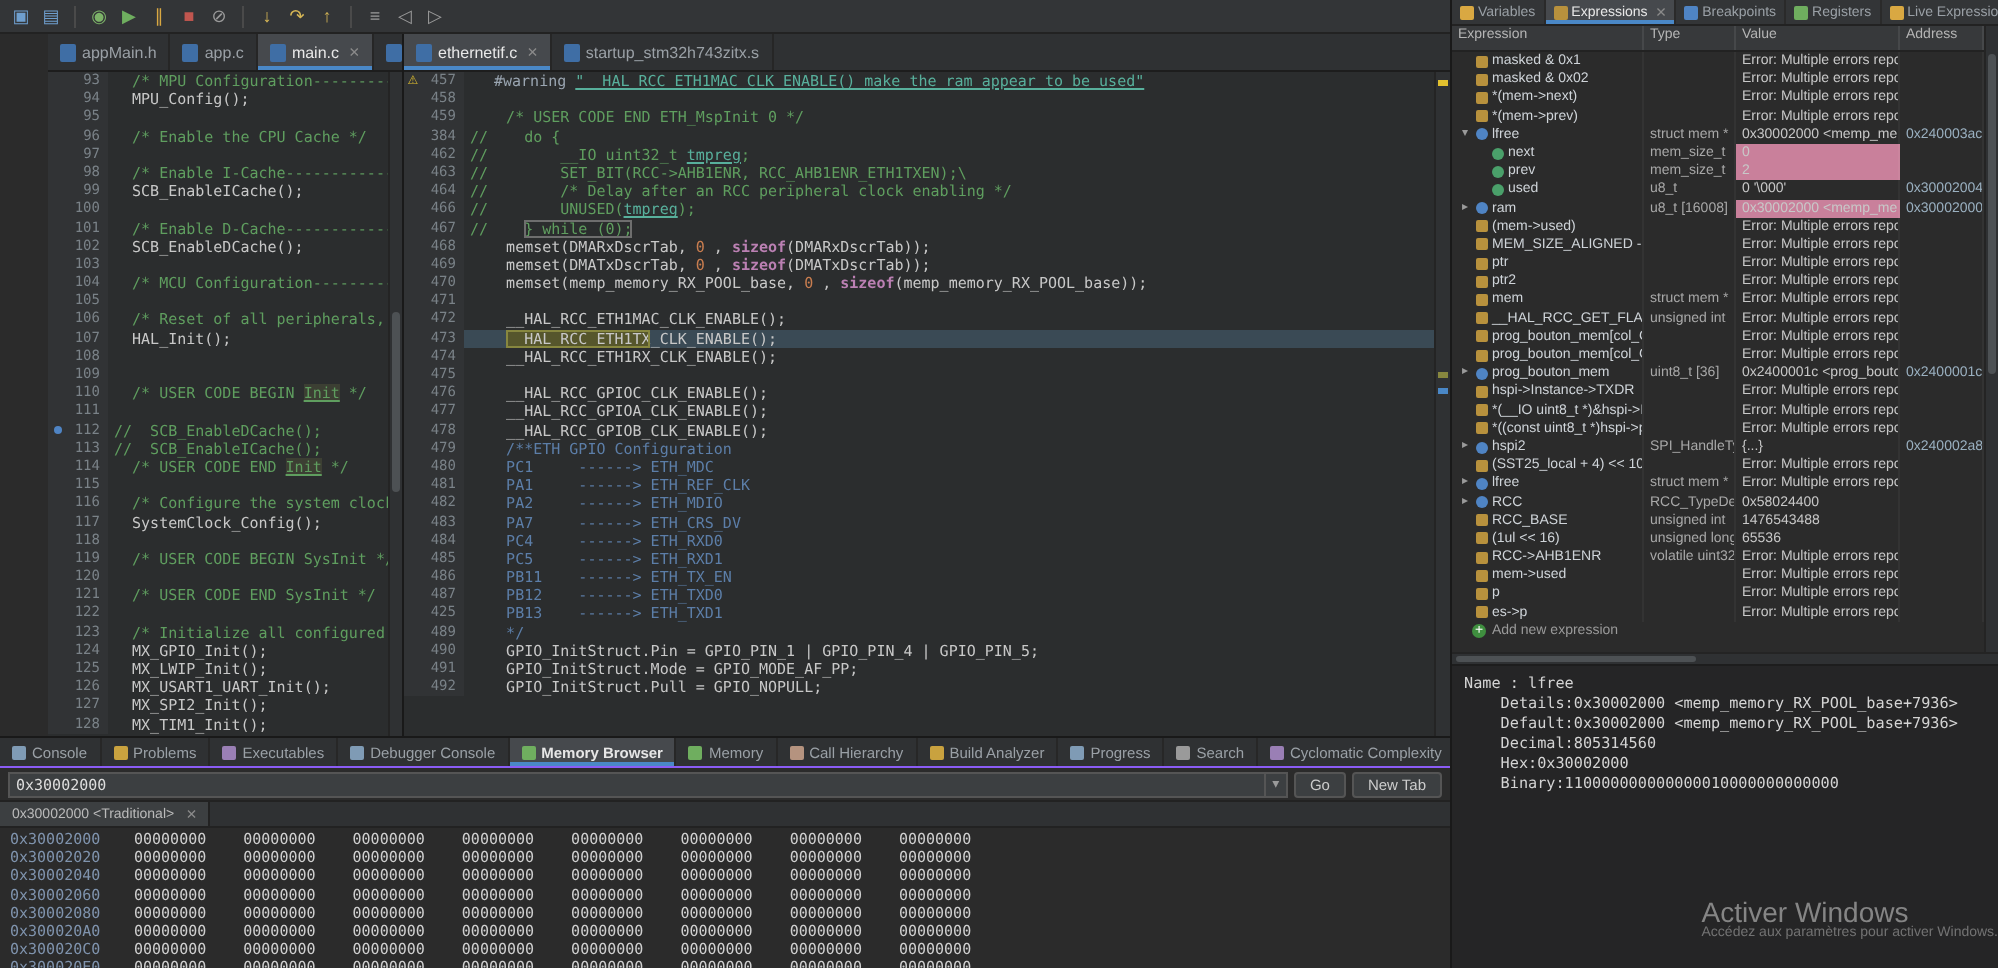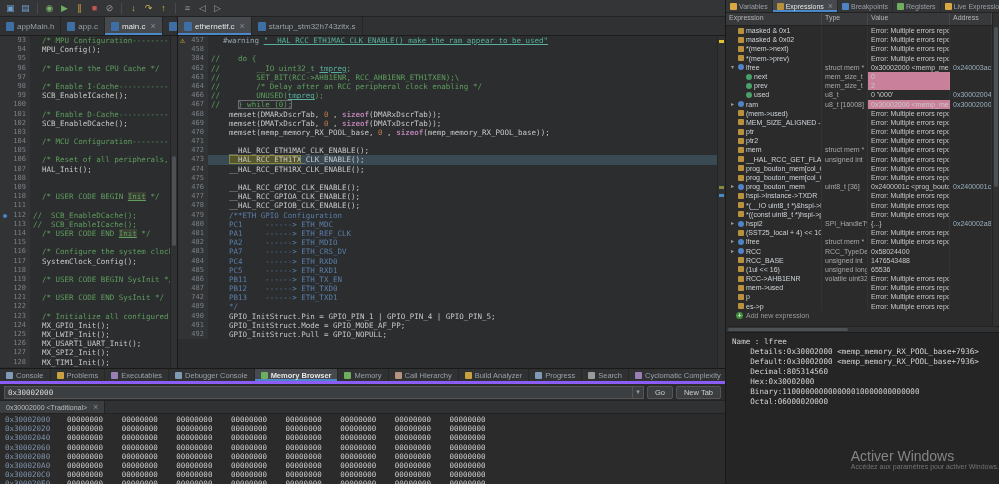--- a/index.html
+++ b/index.html
@@ -5,21 +5,21 @@
   *{margin:0;padding:0;box-sizing:border-box;}
   html,body{background:#161616;}
   .window{width:999px;height:484px;background:#2b2b2b;font-family:"Liberation Sans",sans-serif;color:#c8c8c8;display:flex;overflow:hidden;position:relative;}
   
   .left-col{width:726px;display:flex;flex-direction:column;border-right:1px solid #191919;min-width:0;}
   .toolbar{height:17px;background:#333537;border-bottom:1px solid #222;display:flex;align-items:center;padding:0 4px;gap:2px;flex:none;}
   .tbicon{width:13px;height:13px;display:flex;align-items:center;justify-content:center;font-size:9px;line-height:13px;cursor:default;}
   .tbsep{width:1px;height:11px;background:#4a4a4a;margin:0 3px;}
   .editors{flex:1;display:flex;min-height:0;}
   .editor{display:flex;flex-direction:column;min-width:0;}
-  .editor.left{width:178px;border-right:1px solid #191919;flex:none;}
+  .editor.left{width:178px;border-right:1px solid #191919;flex:none;margin-left:24px;}
   .editor.center{flex:1;}
   .tabbar{height:19px;background:#2f3133;display:flex;align-items:stretch;border-bottom:1px solid #1d1d1d;flex:none;overflow:hidden;}
   .tab{display:flex;align-items:center;padding:0 6px;font-size:8px;color:#9aa0a6;border-right:1px solid #262626;gap:3px;white-space:nowrap;}
   .tab.active{background:#46494d;color:#e8e8e8;box-shadow:inset 0 -2px 0 #4a88c7;}
   .ficon{width:8px;height:9px;background:#3f6ea5;border-radius:1px;flex:none;}
   .close{color:#8a8a8a;font-size:9px;margin-left:2px;}
   .codearea{flex:1;display:flex;min-height:0;background:#2b2d2e;overflow:hidden;position:relative;}
   .codecol{flex:1;overflow:hidden;min-width:0;}
   .cl{display:flex;height:9.2px;line-height:9.2px;font-family:"DejaVu Sans Mono",monospace;font-size:7.5px;white-space:pre;}
   .ann{width:9px;flex:none;background:#313335;text-align:center;font-size:6px;line-height:9.2px;font-family:"DejaVu Sans",sans-serif;}
@@ -38,21 +38,21 @@
   .t-dir{color:#9aa5b1;margin-left:12px;}
   .t-swu{color:#58b09c;text-decoration:underline;}
   .t-occ{background:#56562c;outline:1px solid #87873f;outline-offset:-1px;}
   .t-cbox{color:#5f9e5f;outline:1px solid #6e6e6e;outline-offset:-1px;}
   .vscroll{width:7px;background:#2f3133;border-left:1px solid #242424;flex:none;position:relative;}
   .vthumb{position:absolute;left:1px;right:1px;background:#4d5154;border-radius:2px;}
   .ruler{width:8px;background:#2f3133;border-left:1px solid #242424;flex:none;position:relative;}
   .rmark{position:absolute;left:1px;right:1px;height:3px;}
   
   .console{height:116px;border-top:1px solid #191919;display:flex;flex-direction:column;background:#2b2b2b;flex:none;}
-  .ctabs{height:15px;display:flex;align-items:stretch;background:#2f3133;border-bottom:3px solid #8b5cf6;font-size:7.5px;color:#9aa0a6;overflow:hidden;flex:none;}
+  .ctabs{height:15px;display:flex;align-items:stretch;background:#2f3133;border-bottom:1px solid #8b5cf6;font-size:7.5px;color:#9aa0a6;overflow:hidden;flex:none;}
   .ctab{display:flex;align-items:center;gap:3px;padding:0 6px;white-space:nowrap;border-right:1px solid #272727;}
   .ctab.active{background:#46494d;color:#e6e6e6;box-shadow:inset 0 -2px 0 #4a88c7;font-weight:bold;}
   .cticon{width:7px;height:7px;border-radius:1px;flex:none;}
   .membar{height:17px;display:flex;align-items:center;gap:3px;padding:1px 4px;border-bottom:1px solid #222;flex:none;}
   .memaddr-input{flex:1;height:13px;background:#3c3f41;border:1px solid #555;color:#ddd;font-size:7.5px;font-family:"DejaVu Sans Mono",monospace;padding:0 3px;outline:none;}
   .combo-arrow{width:11px;height:13px;background:#3c3f41;border:1px solid #555;border-left:none;color:#9a9a9a;font-size:7px;display:flex;align-items:center;justify-content:center;margin-left:-3px;}
   .btn{height:13px;background:#3c3f41;border:1px solid #555;color:#ccc;font-size:7.5px;padding:0 7px;display:flex;align-items:center;border-radius:2px;}
   .memtabs{height:13px;display:flex;align-items:stretch;background:#2f3133;border-bottom:1px solid #222;font-size:7px;color:#bbb;flex:none;}
   .memtab{padding:0 6px;display:flex;gap:4px;align-items:center;background:#3c3f41;border-right:1px solid #222;}
   .memrows{flex:1;overflow:hidden;padding:1px 2px 0 5px;font-family:"DejaVu Sans Mono",monospace;font-size:7.5px;line-height:9.2px;color:#cfcfcf;}
@@ -193,20 +193,21 @@
             </span>
             <span class="tab">
               <span class="ficon"></span>
               <span class="tlabel">startup_stm32h743zitx.s</span>
             </span>
           </div>
         <div class="codearea">
           <div class="codecol" id="ccode">
               <div class="cl"><span class="ann warn">⚠</span><span class="lnum">457</span><span class="lcode"><span class="t-dir">#warning </span><span class="t-swu">"__HAL_RCC_ETH1MAC_CLK_ENABLE() make the ram appear to be used"</span></span></div>
               <div class="cl"><span class="ann"></span><span class="lnum">458</span><span class="lcode"></span></div>
+              <div class="cl"><span class="ann"></span><span class="lnum">459</span><span class="lcode"><span class="t-c">    /* USER CODE END ETH_MspInit 0 */</span></span></div>
               <div class="cl"><span class="ann"></span><span class="lnum">384</span><span class="lcode"><span class="t-c">//    do {</span></span></div>
               <div class="cl"><span class="ann"></span><span class="lnum">462</span><span class="lcode"><span class="t-c">//        __IO uint32_t </span><span class="t-cu">tmpreg</span><span class="t-c">;</span></span></div>
               <div class="cl"><span class="ann"></span><span class="lnum">463</span><span class="lcode"><span class="t-c">//        SET_BIT(RCC-&gt;AHB1ENR, RCC_AHB1ENR_ETH1TXEN);\</span></span></div>
               <div class="cl"><span class="ann"></span><span class="lnum">464</span><span class="lcode"><span class="t-c">//        /* Delay after an RCC peripheral clock enabling */</span></span></div>
               <div class="cl"><span class="ann"></span><span class="lnum">466</span><span class="lcode"><span class="t-c">//        UNUSED(</span><span class="t-cu">tmpreg</span><span class="t-c">);</span></span></div>
               <div class="cl"><span class="ann"></span><span class="lnum">467</span><span class="lcode"><span class="t-c">//    </span><span class="t-cbox">} while (0);</span></span></div>
               <div class="cl"><span class="ann"></span><span class="lnum">468</span><span class="lcode"><span class="t-p">    memset(DMARxDscrTab, </span><span class="t-num">0</span><span class="t-p"> , </span><span class="t-k">sizeof</span><span class="t-p">(DMARxDscrTab));</span></span></div>
               <div class="cl"><span class="ann"></span><span class="lnum">469</span><span class="lcode"><span class="t-p">    memset(DMATxDscrTab, </span><span class="t-num">0</span><span class="t-p"> , </span><span class="t-k">sizeof</span><span class="t-p">(DMATxDscrTab));</span></span></div>
               <div class="cl"><span class="ann"></span><span class="lnum">470</span><span class="lcode"><span class="t-p">    memset(memp_memory_RX_POOL_base, </span><span class="t-num">0</span><span class="t-p"> , </span><span class="t-k">sizeof</span><span class="t-p">(memp_memory_RX_POOL_base));</span></span></div>
               <div class="cl"><span class="ann"></span><span class="lnum">471</span><span class="lcode"></span></div>
@@ -219,21 +220,21 @@
               <div class="cl"><span class="ann"></span><span class="lnum">478</span><span class="lcode"><span class="t-p">    __HAL_RCC_GPIOB_CLK_ENABLE();</span></span></div>
               <div class="cl"><span class="ann"></span><span class="lnum">479</span><span class="lcode"><span class="t-d">    /**ETH GPIO Configuration</span></span></div>
               <div class="cl"><span class="ann"></span><span class="lnum">480</span><span class="lcode"><span class="t-d">    PC1     ------&gt; ETH_MDC</span></span></div>
               <div class="cl"><span class="ann"></span><span class="lnum">481</span><span class="lcode"><span class="t-d">    PA1     ------&gt; ETH_REF_CLK</span></span></div>
               <div class="cl"><span class="ann"></span><span class="lnum">482</span><span class="lcode"><span class="t-d">    PA2     ------&gt; ETH_MDIO</span></span></div>
               <div class="cl"><span class="ann"></span><span class="lnum">483</span><span class="lcode"><span class="t-d">    PA7     ------&gt; ETH_CRS_DV</span></span></div>
               <div class="cl"><span class="ann"></span><span class="lnum">484</span><span class="lcode"><span class="t-d">    PC4     ------&gt; ETH_RXD0</span></span></div>
               <div class="cl"><span class="ann"></span><span class="lnum">485</span><span class="lcode"><span class="t-d">    PC5     ------&gt; ETH_RXD1</span></span></div>
               <div class="cl"><span class="ann"></span><span class="lnum">486</span><span class="lcode"><span class="t-d">    PB11    ------&gt; ETH_TX_EN</span></span></div>
               <div class="cl"><span class="ann"></span><span class="lnum">487</span><span class="lcode"><span class="t-d">    PB12    ------&gt; ETH_TXD0</span></span></div>
-              <div class="cl"><span class="ann"></span><span class="lnum">742</span><span class="lcode"><span class="t-d">    PB13    ------&gt; ETH_TXD1</span></span></div>
+              <div class="cl"><span class="ann"></span><span class="lnum">425</span><span class="lcode"><span class="t-d">    PB13    ------&gt; ETH_TXD1</span></span></div>
               <div class="cl"><span class="ann"></span><span class="lnum">489</span><span class="lcode"><span class="t-d">    */</span></span></div>
               <div class="cl"><span class="ann"></span><span class="lnum">490</span><span class="lcode"><span class="t-p">    GPIO_InitStruct.Pin = GPIO_PIN_1 | GPIO_PIN_4 | GPIO_PIN_5;</span></span></div>
               <div class="cl"><span class="ann"></span><span class="lnum">491</span><span class="lcode"><span class="t-p">    GPIO_InitStruct.Mode = GPIO_MODE_AF_PP;</span></span></div>
               <div class="cl"><span class="ann"></span><span class="lnum">492</span><span class="lcode"><span class="t-p">    GPIO_InitStruct.Pull = GPIO_NOPULL;</span></span></div>
             </div>
           <div class="ruler">
             <div class="rmark" style="top:4px;background:#e2c12f;"></div>
             <div class="rmark" style="top:150px;background:#87873f;"></div>
             <div class="rmark" style="top:158px;background:#4a88c7;"></div>
           </div>
@@ -672,21 +673,20 @@
         </div>
     </div>
     <div class="detail">
       <div id="dlines">
           <div class="dline">Name : lfree</div>
           <div class="dline">	Details:0x30002000 &lt;memp_memory_RX_POOL_base+7936&gt;</div>
           <div class="dline">	Default:0x30002000 &lt;memp_memory_RX_POOL_base+7936&gt;</div>
           <div class="dline">	Decimal:805314560</div>
           <div class="dline">	Hex:0x30002000</div>
           <div class="dline">	Binary:110000000000000010000000000000</div>
-          <div class="dline">	Octal:06000020000</div>
         </div>
       <div class="watermark">
         <div class="wm1">Activer Windows</div>
         <div class="wm2">Accédez aux paramètres pour activer Windows.</div>
       </div>
     </div>
   </div>
 </div>
 
 </body></html>

